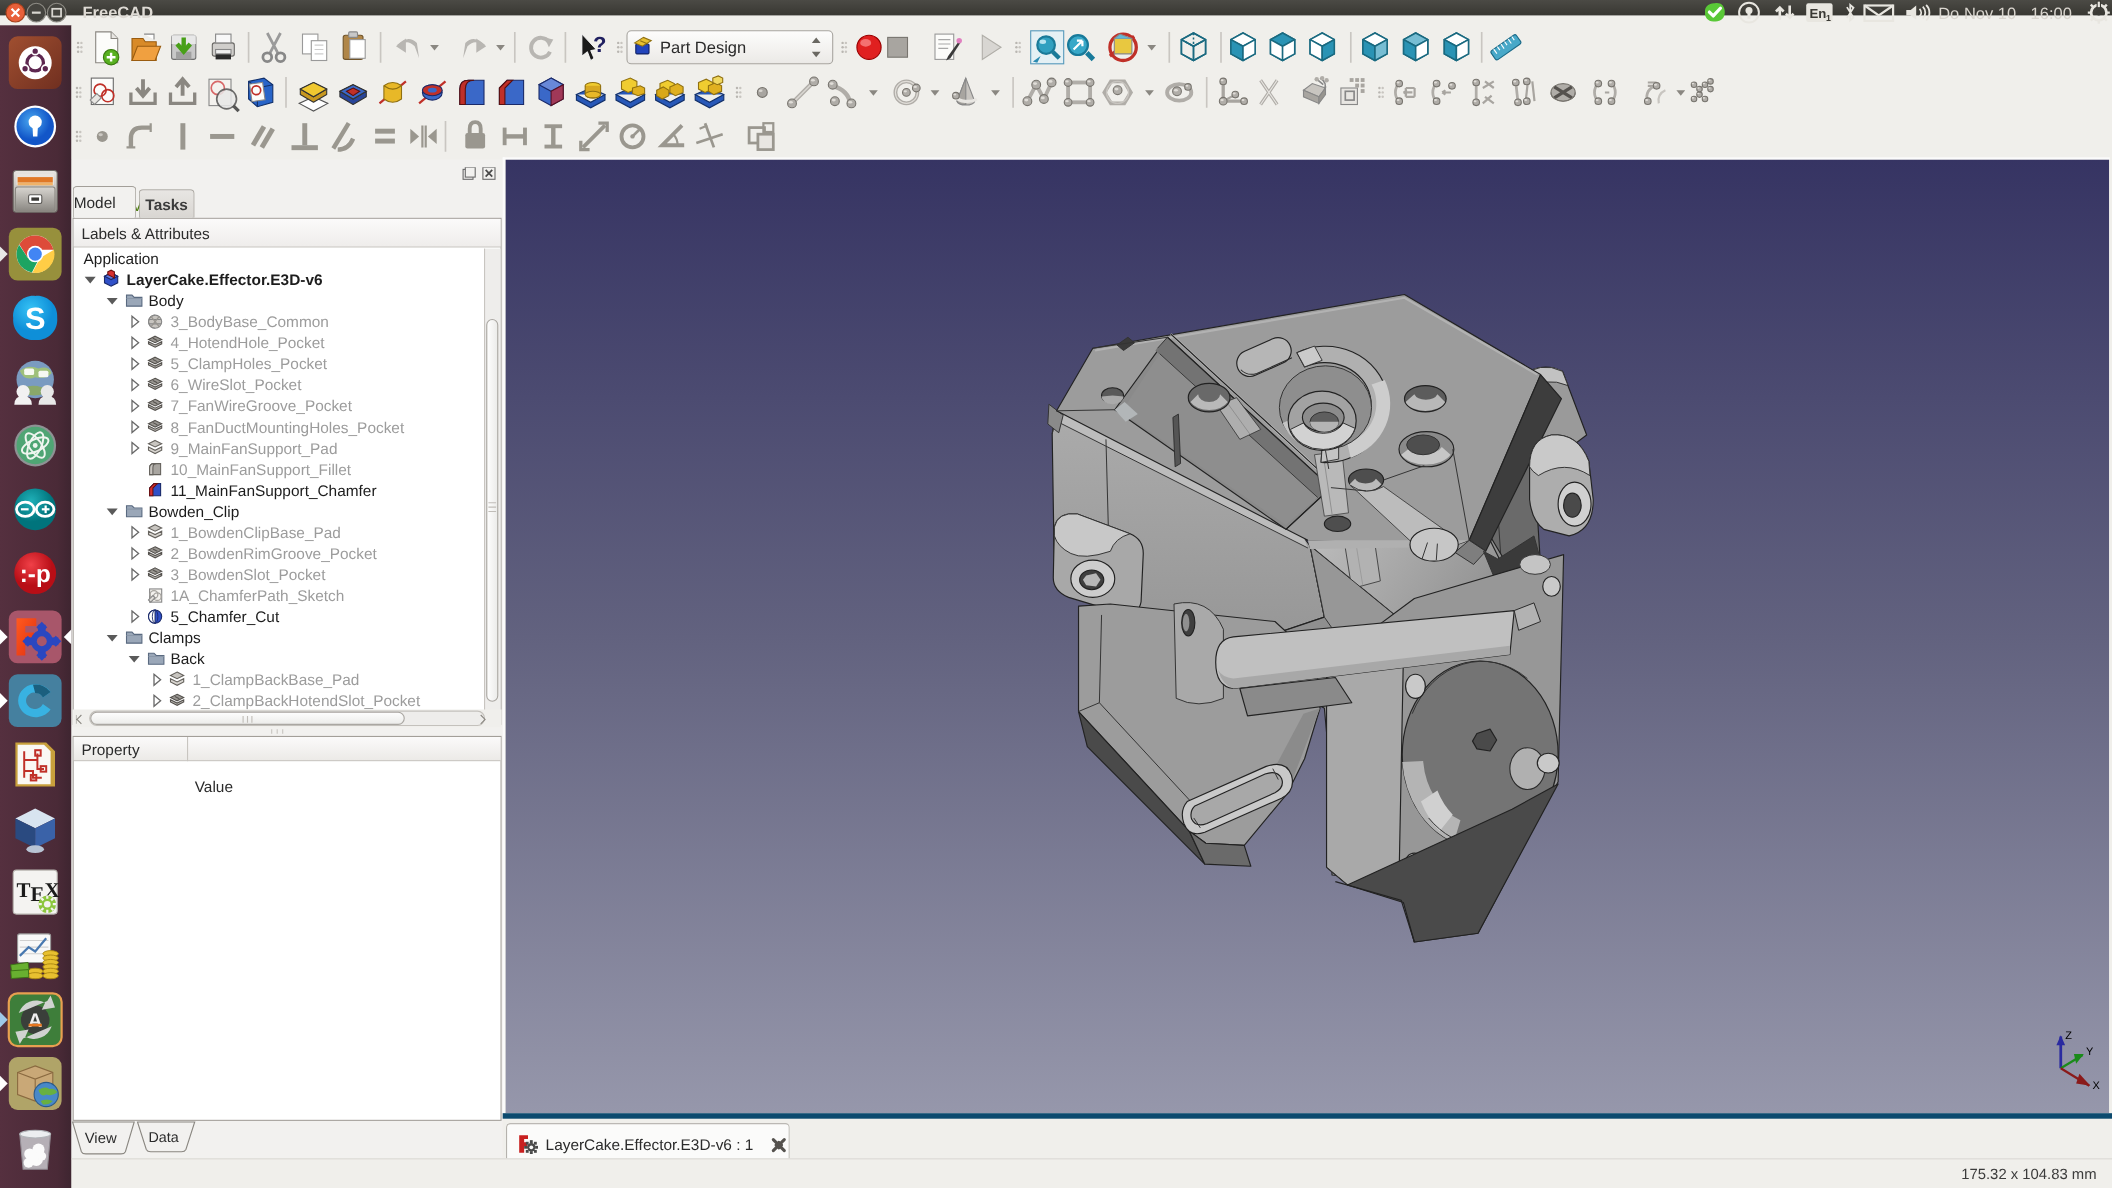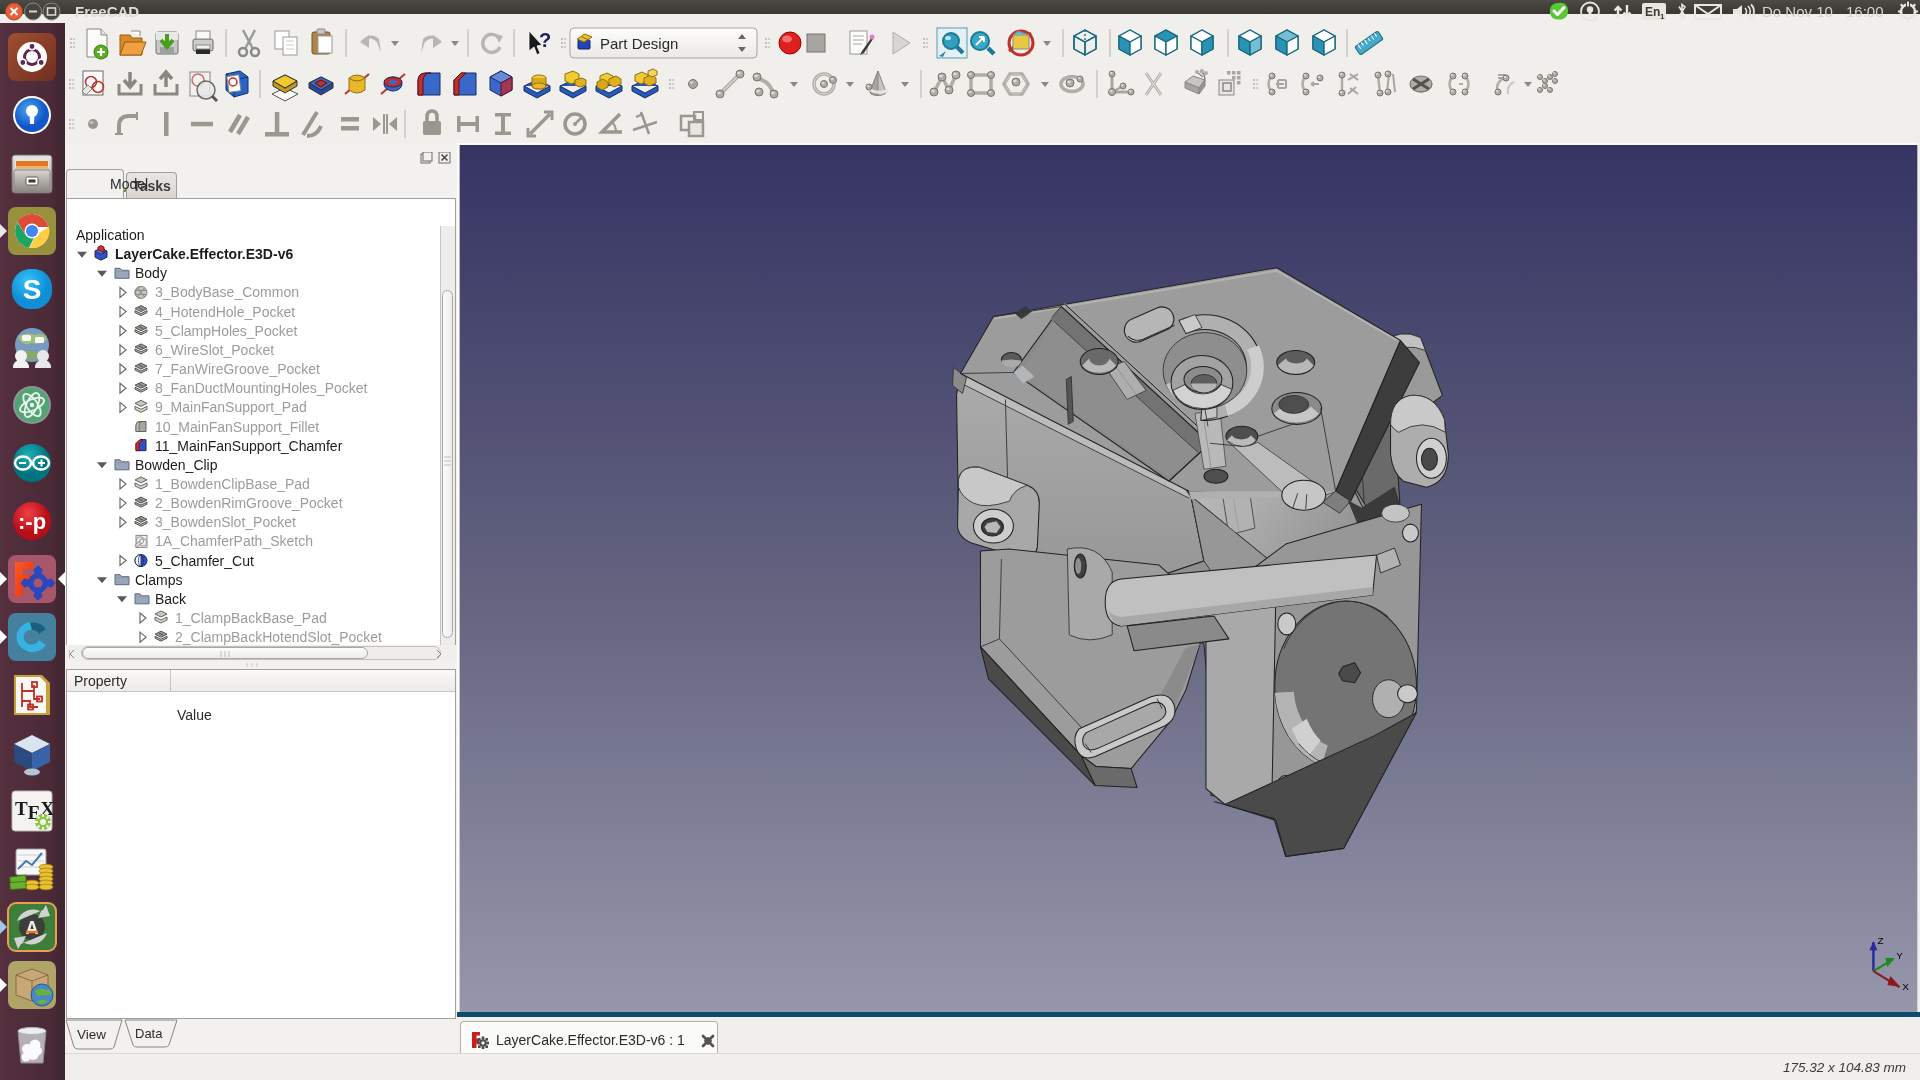--- a/index.html
+++ b/index.html
@@ -943,23 +943,26 @@
     </svg>
   </div>
 <div class="abs" style="left:65px;top:145px;width:392px;height:908px;background:#f2f1ef;">
     <div class="abs" style="left:6px;top:5px;font-size:14px;color:#4d7c0f;margin-top:29px;">Combo View</div>
     <svg class="abs" style="left:355px;top:7px" width="32" height="13">
 <rect x="1" y="2" width="9" height="9" fill="none" stroke="#6a6a6a"></rect>
       <rect x="3" y="0" width="9" height="9" fill="#f2f1ef" stroke="#6a6a6a"></rect>
 <rect x="19" y="0" width="11" height="11" fill="none" stroke="#6a6a6a"></rect>
       <path d="M21.5 2.5 L27.5 8.5 M27.5 2.5 L21.5 8.5" stroke="#4a4a4a" stroke-width="1.6"></path>
 </svg>
-    <div class="abs" style="left:1px;top:24px;width:58px;height:29px;background:#f2f1ef;border:1px solid #a39f99;border-bottom:none;border-radius:4px 4px 0 0;z-index:2;font-size:14px;color:#2b2b2b;text-align:left;line-height:28px;padding-left:43px;">Model</div>
+    <div class="abs" style="left:1px;top:24px;width:58px;height:29px;background:#f2f1ef;border:1px solid #a39f99;border-bottom:none;border-radius:4px 4px 0 0;z-index:2;font-size:14px;color:#2b2b2b;text-align:left;line-height:28px;">Model</div>
     <div class="abs" style="left:61px;top:27px;width:51px;height:26px;background:linear-gradient(#e8e6e3,#d9d6d2);border:1px solid #a39f99;border-bottom:none;border-radius:4px 4px 0 0;font-size:14px;color:#3c3c3c;text-align:center;line-height:26px;font-weight:bold;">Tasks</div>
     <div class="abs" style="left:1px;top:53px;width:390px;height:461px;background:#fff;border:1px solid #a39f99;"></div>
+    <div class="abs" style="left:2px;top:54px;width:388px;height:26px;background:linear-gradient(#fbfafa,#efedeb);border-bottom:1px solid #c8c5c0;font-size:14px;color:#2b2b2b;">
+      <span style="position:absolute;left:7px;top:5px;">Labels &amp; Attributes</span>
+    </div>
     <svg class="abs" style="left:2px;top:83px" width="372" height="432">
       <text x="9" y="12.0" font-size="14" fill="#1c1c1c" font-weight="normal">Application</text>
       <path d="M10 23.65 L20 23.65 L15 29.65 Z" fill="#5a5a5a"></path>
       <g transform="translate(27,18.15)">
         <path d="M1 5 L7 2 L13 5 L13 11 L7 14 L1 11 Z" fill="#3050c8" stroke="#1a2a6a"></path>
         <path d="M1 5 L7 8 L13 5 L7 2 Z" fill="#6078e0" stroke="#1a2a6a"></path>
         <path d="M4 3.5 L10 6.5 L10 1 L7 -0.5 L4 1 Z" fill="#d83030" stroke="#6a1010"></path>
       </g>
       <text x="48" y="31.15" font-size="14" fill="#1c1c1c" font-weight="bold">LayerCake.Effector.E3D-v6</text>
       <path d="M30 42.8 L40 42.8 L35 48.8 Z" fill="#5a5a5a"></path>
@@ -1282,14 +1285,14 @@
           <circle r="1.7" fill="#fbfbfa"></circle>
         </g>
     </svg>
     <span style="position:absolute;left:35px;top:10px;font-size:14px;color:#2b2b2b;">LayerCake.Effector.E3D-v6 : 1</span>
     <svg class="abs" style="left:240px;top:12px" width="14" height="14">
         <path d="M2 2 L12 12 M12 2 L2 12" stroke="#55524e" stroke-width="2.8" stroke-linecap="round"></path>
         <path d="M7 4.5 L7 9.5 M4.5 7 L9.5 7" stroke="#55524e" stroke-width="2.8" stroke-linecap="round"></path>
       </svg>
   </div>
 </div>
-<div class="abs" style="left:65px;top:1053px;width:1855px;height:27px;background:#f0efeb;border-top:1px solid #dbd9d5;font-style:italic;">
+<div class="abs" style="left:65px;top:1053px;width:1855px;height:27px;background:#f0efeb;border-top:1px solid #dbd9d5;">
   <span style="position:absolute;right:14px;top:6px;font-size:13.5px;color:#3c3c3c;">175.32 x 104.83 mm</span>
 </div>
 </body></html>

